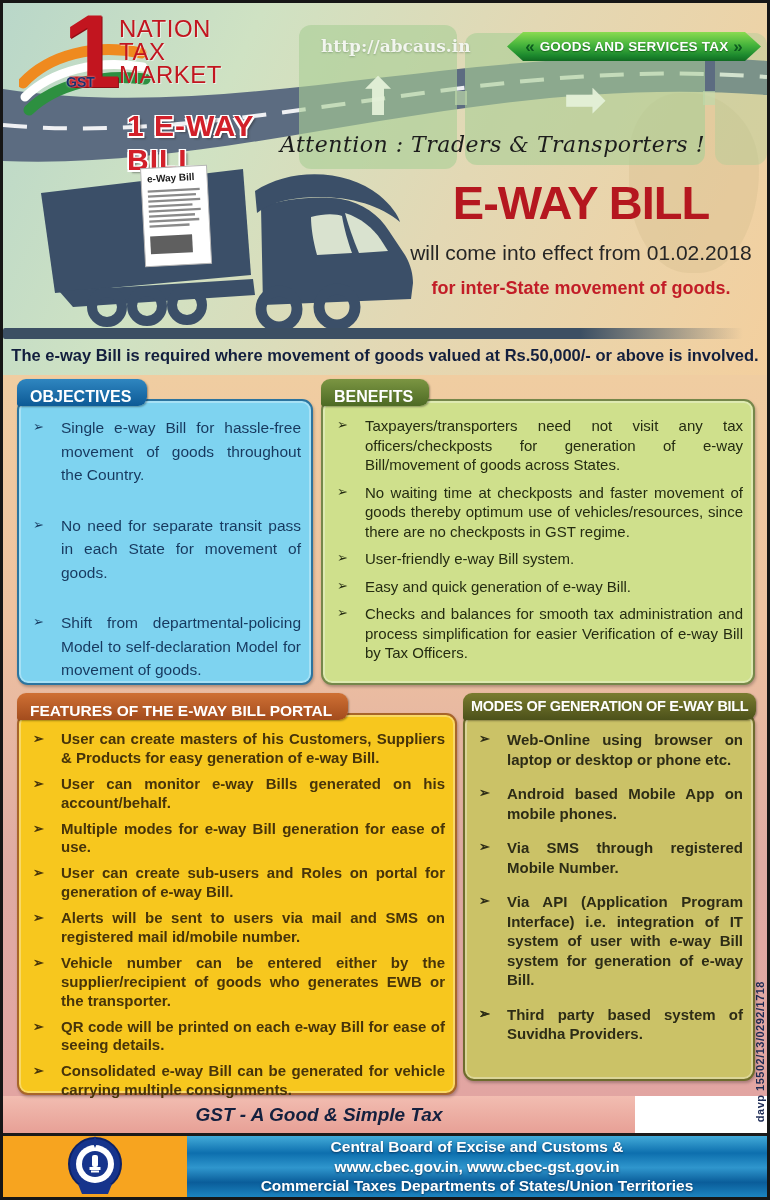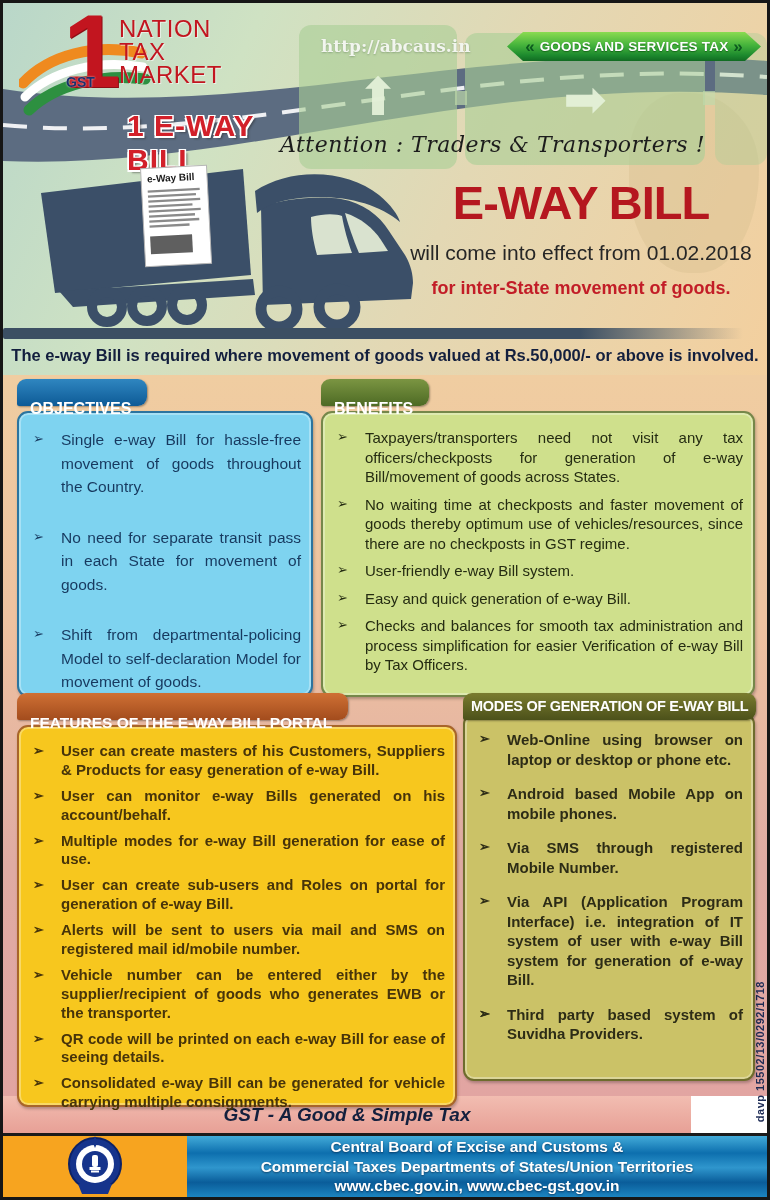--- a/index.html
+++ b/index.html
@@ -80,21 +80,21 @@
     font-size:16.5px;font-weight:800;color:#131f3e;
   }
   
   .boxes-bg{
     position:absolute;left:0;top:372px;width:764px;height:721px;
     background:linear-gradient(180deg,#f0cda1 0%,#eec2a0 34%,#dfaba3 68%,#e2a5a2 100%);
   }
   .panel{position:absolute;}
   .tab{
     position:relative;z-index:2;display:inline-block;height:27px;line-height:27px;
-    padding:16px 16px 0 13px;color:#fff;font-weight:800;font-size:16px;
+    padding:4px 16px 0 13px;color:#fff;font-weight:800;font-size:16px;
     border-radius:9px 9px 9px 2px;box-shadow:1px 1px 2px rgba(0,0,0,.35);
     white-space:nowrap;
   }
   .body{
     position:relative;z-index:1;margin-top:-7px;border-radius:11px;
     padding:15px 10px 8px 12px;border:2px solid rgba(70,70,70,.35);
     box-shadow:inset 0 0 0 2px rgba(255,255,255,.32),1px 2px 3px rgba(0,0,0,.25);
   }
   ul.blist{margin:0;padding:0;list-style:none;}
   ul.blist li{position:relative;padding-left:30px;text-align:justify;}
@@ -114,21 +114,21 @@
   .features .tab{background:linear-gradient(180deg,#cf7034,#a34c1d);font-size:15.5px;}
   .features .body{background:#f7c71e;height:382px;border-color:#a8652a;}
   .features li{font-size:15px;line-height:1.26;color:#47340a;font-weight:600;margin-bottom:7px;}
   
   .modes{left:460px;top:690px;width:292px;border-radius:9px;}
   .modes .tab{background:linear-gradient(180deg,#7a7c2f,#4c511a);font-size:14.5px;padding:0 8px;letter-spacing:-.3px;}
   .modes .body{background:#cbc267;height:368px;border-color:#6e6c2d;}
   .modes li{font-size:15px;line-height:1.3;color:#2d2c16;font-weight:600;margin-bottom:15px;}
   
   .slogan-strip{
-    position:absolute;left:0;top:1093px;width:688px;height:37px;
+    position:absolute;left:0;top:1093px;width:632px;height:37px;
     background:linear-gradient(180deg,#f2bdb1,#e7a096);
     display:flex;align-items:center;justify-content:center;
     font-size:19px;font-weight:800;font-style:italic;color:#14203e;
   }
   .footer{
     position:absolute;left:0;top:1130px;width:764px;height:64px;
     display:flex;border-top:3px solid #1b1b1b;
   }
   .emblem-block{width:184px;background:#f7a41f;display:flex;align-items:center;justify-content:center;}
   .blue-band{
@@ -299,20 +299,20 @@
         <circle cx="33" cy="28" r="13" fill="#16348c"></circle>
         <rect x="30" y="19" width="6" height="12" rx="2" fill="#ffffff"></rect>
         <rect x="27.5" y="31" width="11" height="3" fill="#ffffff"></rect>
         <rect x="29" y="34.5" width="8" height="2" fill="#ffffff"></rect>
         <path d="M33,0 l1.8,4.2 4.2,1.8 -4.2,1.8 -1.8,4.2 -1.8,-4.2 -4.2,-1.8 4.2,-1.8 Z" fill="#16348c"></path>
         <path d="M16,48 L50,48 L46,58 L20,58 Z" fill="#16348c"></path>
       </svg>
     </div>
     <div class="blue-band">
       <div class="l">Central Board of Excise and Customs &amp;</div>
+      <div class="l">www.cbec.gov.in, www.cbec-gst.gov.in</div>
       <div class="l">Commercial Taxes Departments of States/Union Territories</div>
-      <div class="l">www.cbec.gov.in, www.cbec-gst.gov.in</div>
     </div>
   </div>
 
   <div class="davp">davp 15502/13/0292/1718</div>
 
 </div>
 
 </body></html>

